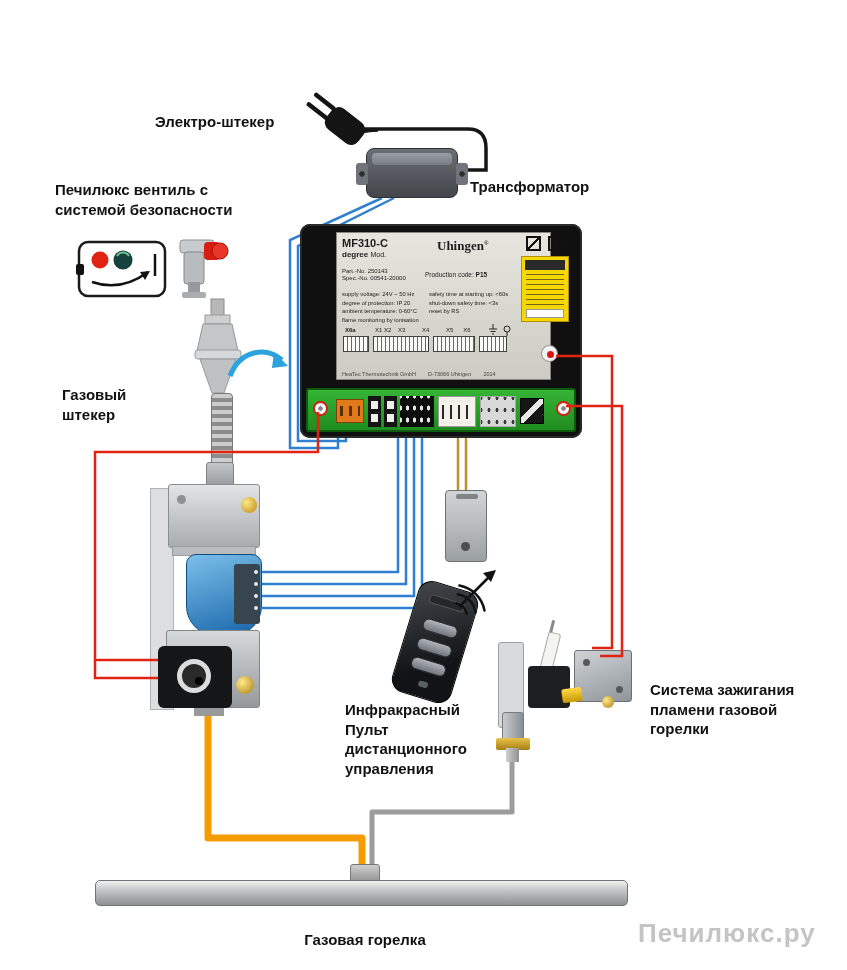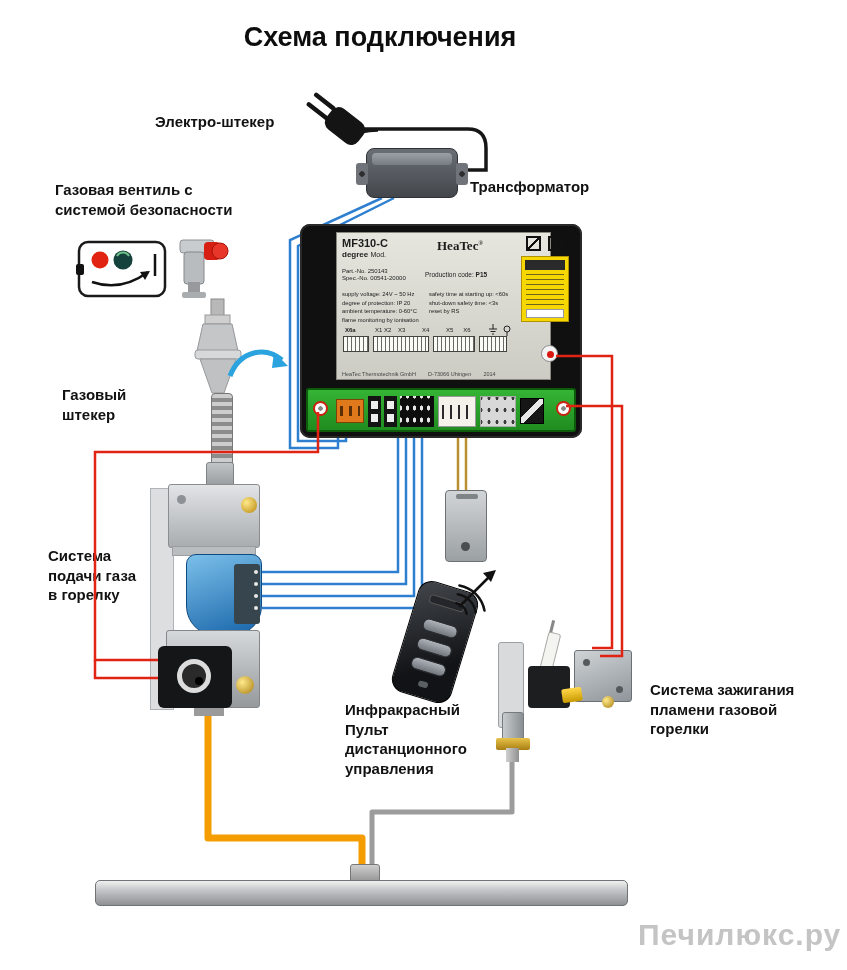--- a/index.html
+++ b/index.html
@@ -2,21 +2,21 @@
 <html><head>
 <meta charset="utf-8">
 <style>
   *{margin:0;padding:0;box-sizing:border-box}
   body{background:#fff;font-family:"Liberation Sans",sans-serif;color:#111}
   .canvas{position:relative;width:847px;height:970px;margin:0 auto;background:#fff;overflow:hidden}
   .abs{position:absolute}
   svg.wires{position:absolute;left:0;top:0;pointer-events:none}
   .label{position:absolute;font-weight:bold;font-size:15px;line-height:1.3;color:#121212;white-space:pre-line}
   .title{position:absolute;left:80px;top:22px;width:600px;text-align:center;font-size:27px;font-weight:bold;color:#0d0d0d}
-  .watermark{position:absolute;left:638px;top:918px;font-size:30px;font-weight:bold;color:#c4c4c4;letter-spacing:1px}
+  .watermark{position:absolute;left:638px;top:918px;font-size:26px;font-weight:bold;color:#c4c4c4;letter-spacing:1px}
   .face-text{position:absolute;color:#1c1c1c}
   .connbox{position:absolute;top:9px;height:16px;border:1px solid #44443f;background:repeating-linear-gradient(90deg,#fafaf6 0 3px,#6a6a64 3px 4px)}
 </style>
 </head>
 <body>
 
 <div class="canvas">
 
   <svg class="wires" width="847" height="970" viewBox="0 0 847 970">
     <path d="M350,129 H468 Q486,129 486,148 V170 H455" fill="none" stroke="#161616" stroke-width="3.5"></path>
@@ -25,37 +25,34 @@
     <polyline points="398,428 398,572 262,572" fill="none" stroke="#2f7fd1" stroke-width="2.5"></polyline>
     <polyline points="406,428 406,584 262,584" fill="none" stroke="#2f7fd1" stroke-width="2.5"></polyline>
     <polyline points="414,428 414,596 262,596" fill="none" stroke="#2f7fd1" stroke-width="2.5"></polyline>
     <polyline points="422,428 422,608 262,608" fill="none" stroke="#2f7fd1" stroke-width="2.5"></polyline>
     <line x1="458" y1="428" x2="458" y2="494" stroke="#b9902f" stroke-width="2.5"></line>
     <line x1="466" y1="428" x2="466" y2="494" stroke="#b9902f" stroke-width="2.5"></line>
     <polyline points="208,706 208,838 362,838 362,876" fill="none" stroke="#f59c00" stroke-width="7" stroke-linejoin="round"></polyline>
     <polyline points="512,752 512,812 372,812 372,872" fill="none" stroke="#9c9c9c" stroke-width="5" stroke-linejoin="round"></polyline>
   </svg>
 
-  <div class="title">Схема подключения</div>
   <div class="label" style="left:155px;top:112px">Электро-штекер</div>
   <div class="label" style="left:470px;top:177px">Трансформатор</div>
-  <div class="label" style="left:55px;top:180px">Газовая вентиль с
+  <div class="label" style="left:55px;top:180px">Печилюкс вентиль с
 системой безопасности</div>
   <div class="label" style="left:62px;top:385px">Газовый
 штекер</div>
-  <div class="label" style="left:48px;top:546px">Система
-подачи газа
-в горелку</div>
   <div class="label" style="left:650px;top:680px">Система зажигания
 пламени газовой
 горелки</div>
   <div class="label" style="left:345px;top:700px">Инфракрасный
 Пульт
 дистанционного
 управления</div>
+  <div class="label" style="left:265px;top:930px;width:200px;text-align:center">Газовая горелка</div>
   <div class="watermark">Печилюкс.ру</div>
 
   <svg class="abs" style="left:298px;top:90px" width="84" height="58">
     <g transform="rotate(38 46 34)">
       <rect x="28" y="22" width="40" height="26" rx="9" fill="#141414"></rect>
       <rect x="4" y="26" width="26" height="4.5" rx="2" fill="#141414"></rect>
       <rect x="4" y="38" width="26" height="4.5" rx="2" fill="#141414"></rect>
     </g>
     <path d="M62,42 Q72,40 80,40" stroke="#161616" stroke-width="3.5" fill="none"></path>
   </svg>
@@ -98,21 +95,21 @@
   </svg>
   <div class="abs" style="left:211px;top:393px;width:22px;height:74px;border:1px solid #777;border-radius:4px;background:repeating-linear-gradient(180deg,#cdcdcd 0 4px,#8c8c8c 4px 8px)"></div>
   <div class="abs" style="left:206px;top:462px;width:28px;height:26px;background:linear-gradient(180deg,#c2c5c7,#96999b);border:1px solid #808385;border-radius:3px"></div>
 
   <div class="abs" style="left:300px;top:224px;width:282px;height:214px;background:#101010;border-radius:10px;box-shadow:inset 0 0 0 2px #2a2a2a">
     <div class="abs" style="left:36px;top:8px;width:215px;height:148px;background:linear-gradient(180deg,#e6e6df,#ccccc4);border:1px solid #88887f">
       <div class="face-text" style="left:5px;top:4px;font-size:11px;font-weight:bold">MF310-C</div>
       <div class="face-text" style="left:5px;top:17px;font-size:8px"><b>degree</b> <span style="font-size:7px">Mod.</span></div>
       <div class="face-text" style="left:5px;top:35px;font-size:6px">Part.-No. 250143</div>
       <div class="face-text" style="left:5px;top:42px;font-size:6px">Spec.-No. 00541-20000</div>
-      <div class="face-text" style="left:100px;top:5px;font-size:13px;font-weight:bold;font-family:'Liberation Serif',serif"><span>HeaTec</span><sup style="font-size:6px">®</sup></div>
+      <div class="face-text" style="left:100px;top:5px;font-size:13px;font-weight:bold;font-family:'Liberation Serif',serif"><span>Uhingen</span><sup style="font-size:6px">®</sup></div>
       <div class="abs" style="left:189px;top:3px;width:15px;height:15px;border:2px solid #111;background:linear-gradient(135deg,transparent 45%,#111 45% 55%,transparent 55%)"></div>
       <div class="abs" style="left:211px;top:3px;width:15px;height:15px;border:2px solid #111;background:radial-gradient(circle,#111 2.5px,transparent 3px)"></div>
       <div class="face-text" style="left:88px;top:38px;font-size:6.5px"><span>Production code:</span> <b>P15</b></div>
       <div class="face-text" style="left:5px;top:57px;font-size:5.8px;line-height:1.5">
         <div>supply voltage: 24V ~ 50 Hz</div>
         <div>degree of protection: IP 20</div>
         <div>ambient temperature: 0-60°C</div>
         <div>flame monitoring by ionisation</div>
       </div>
       <div class="face-text" style="left:92px;top:57px;font-size:5.8px;line-height:1.5">

